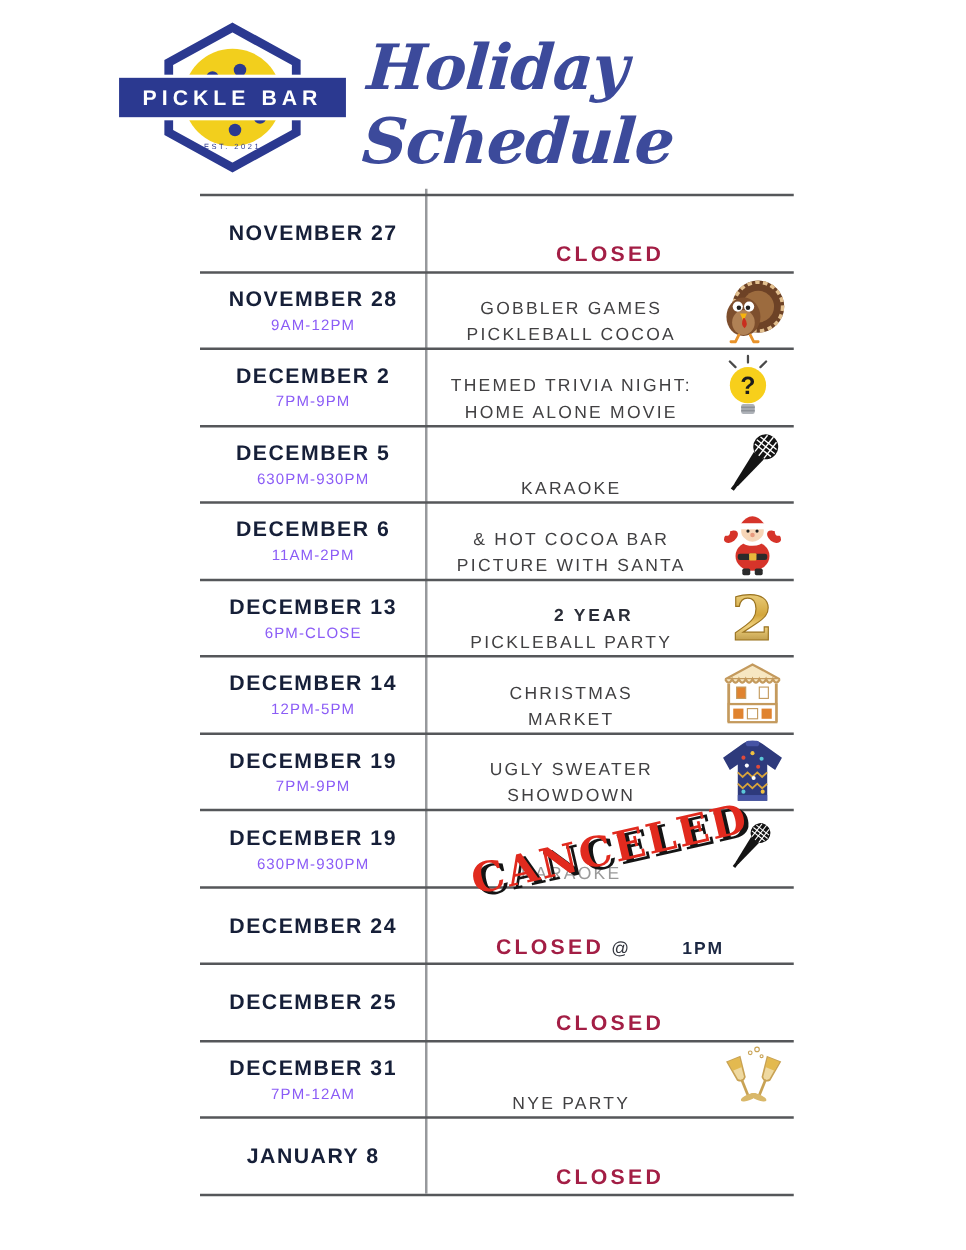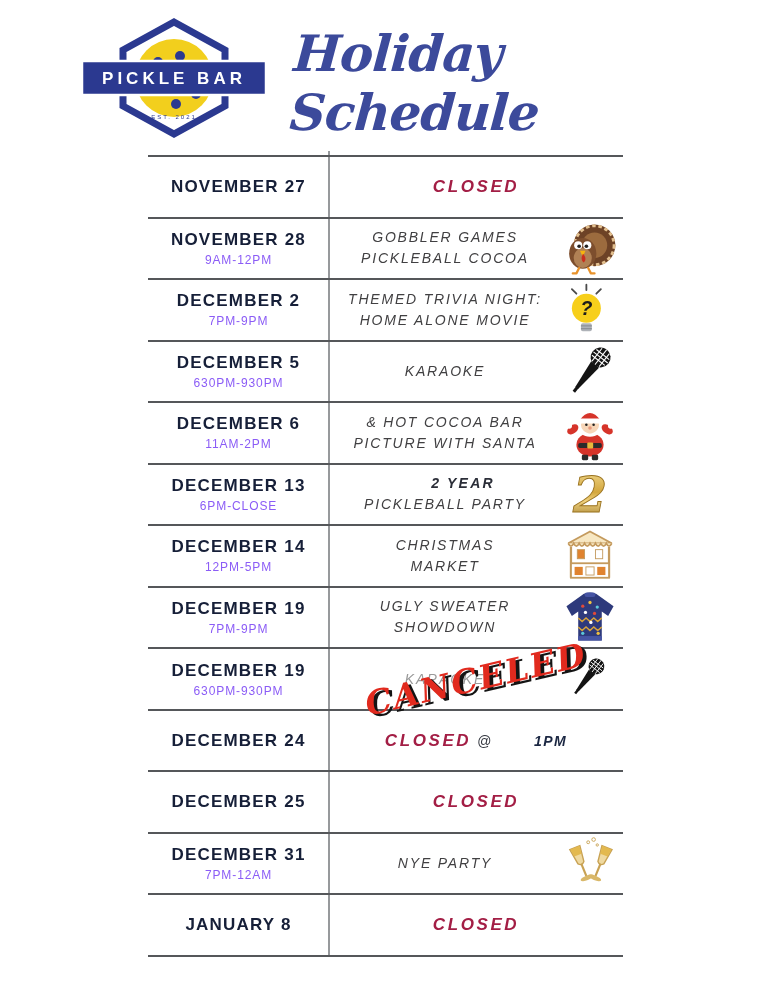--- a/index.html
+++ b/index.html
@@ -1,34 +1,34 @@
 <!DOCTYPE html>
 <html><head>
 <meta charset="utf-8">
 <style>
   * { margin:0; padding:0; box-sizing:border-box; }
   html,body { width:773px; height:1000px; background:#ffffff; overflow:hidden;
               font-family:"Liberation Sans", sans-serif; }
   .page { position:relative; width:773px; height:1000px; background:#fff; }
 
   
-  .logo { position:absolute; left:80px; top:16px; width:188px; height:128px; }
+  .logo { position:absolute; left:92px; top:16px; width:188px; height:128px; }
   .title { position:absolute; left:292px; top:38px; width:404px; height:90px;
            display:flex; align-items:center; justify-content:center;
            font-family:"DejaVu Serif", serif; font-style:italic; font-weight:bold;
            font-size:50px; color:#3c4a9b; letter-spacing:-1px; transform:skewX(-4deg); }
 
   
-  .table { position:absolute; left:148px; top:155px; width:475px; height:802px;
+  .table { position:absolute; left:160px; top:155px; width:475px; height:802px;
            display:flex; flex-direction:column; border-bottom:2px solid #55575a; }
   .vline { position:absolute; left:180px; top:-4px; bottom:0; width:2px; background:#97999c; }
   .row { position:relative; flex:1; display:flex; border-top:2px solid #55575a; }
   .cell-date { width:181px; display:flex; flex-direction:column; align-items:center;
                justify-content:center; text-align:center; }
-  .cell-event { position:relative; flex:1; display:flex; align-items:center;font-style:italic; }
+  .cell-event { position:relative; flex:1; display:flex; align-items:flex-end; }
   .etext { flex:1; text-align:center; font-size:14px; letter-spacing:1.8px;
            color:#414042; line-height:1.5; }
   .etext.full { margin-right:0; }
   .has-icon .etext { margin-right:62px; }
   .date { font-size:17px; font-weight:bold; color:#161f38; letter-spacing:1.2px; }
   .time { font-size:12px; color:#8b5cf6; letter-spacing:0.9px; margin-top:3px; }
   .closed { font-size:17px; font-weight:bold; color:#a31e45; letter-spacing:2.6px; }
   .bold-dark { font-weight:bold; color:#2b2e38; letter-spacing:2.2px;padding-left:36px; }
   .at-sign { font-weight:400; color:#33363f; letter-spacing:1px; }
   .after-bold { font-weight:bold; color:#1b2742; letter-spacing:1.5px;margin-left:36px; }

